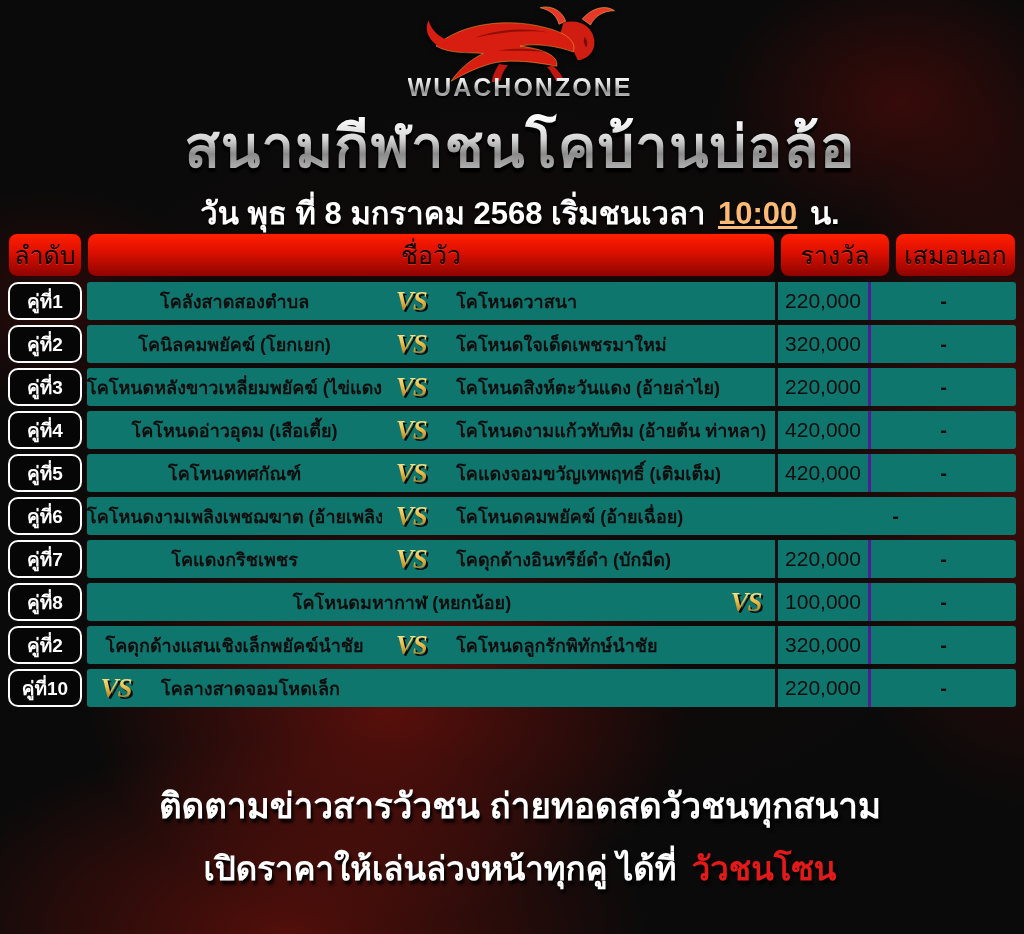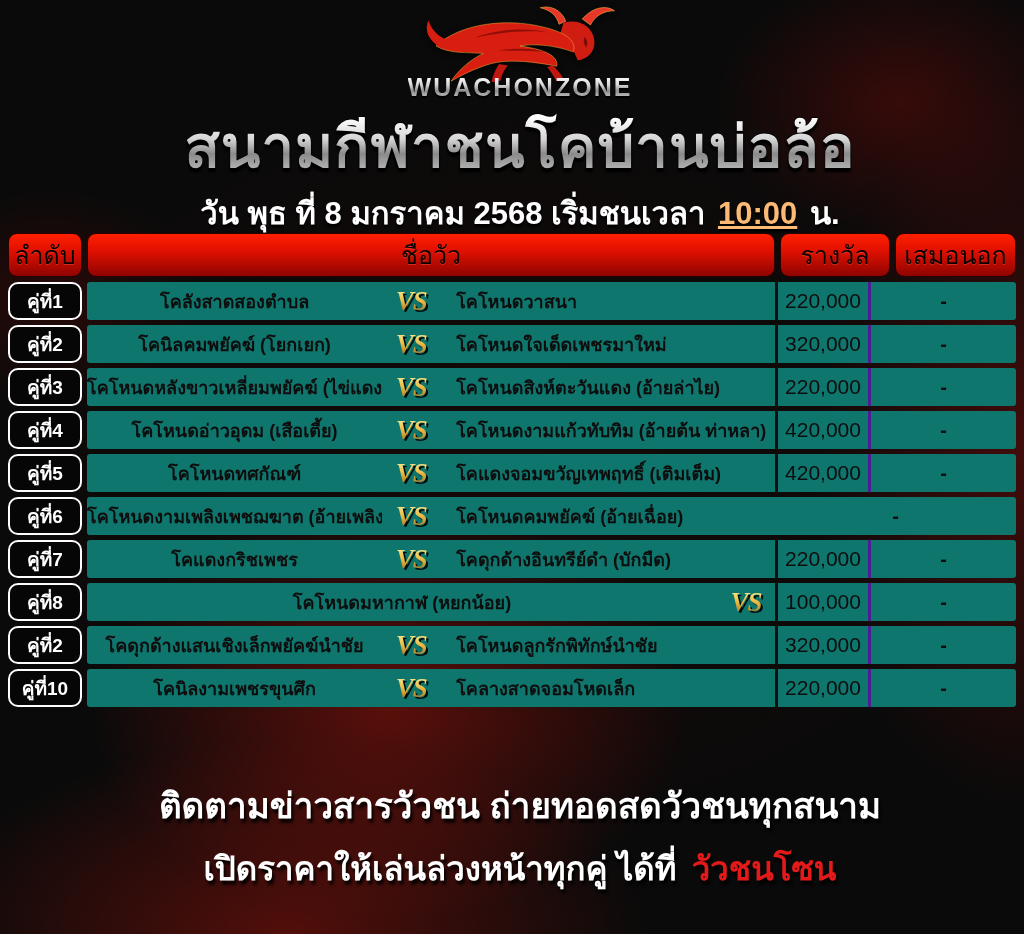--- a/index.html
+++ b/index.html
@@ -255,21 +255,20 @@
       </div>
       <div class="prize-cell">320,000</div>
       <div class="draw-cell">-</div>
     </div>
   </div>
 
   <div class="trow">
     <div class="pair-badge">คู่ที่10</div>
     <div class="row-strip">
       <div class="name-cell">
-        <span class="bull-left">โคนิลงามเพชรขุนศึก</span>
         <span class="vs">VS</span>
         <span class="bull-right">โคลางสาดจอมโหดเล็ก</span>
       </div>
       <div class="prize-cell">220,000</div>
       <div class="draw-cell">-</div>
     </div>
   </div>
 </div>
 
 <div class="center-abs footer-1">ติดตามข่าวสารวัวชน ถ่ายทอดสดวัวชนทุกสนาม</div>

